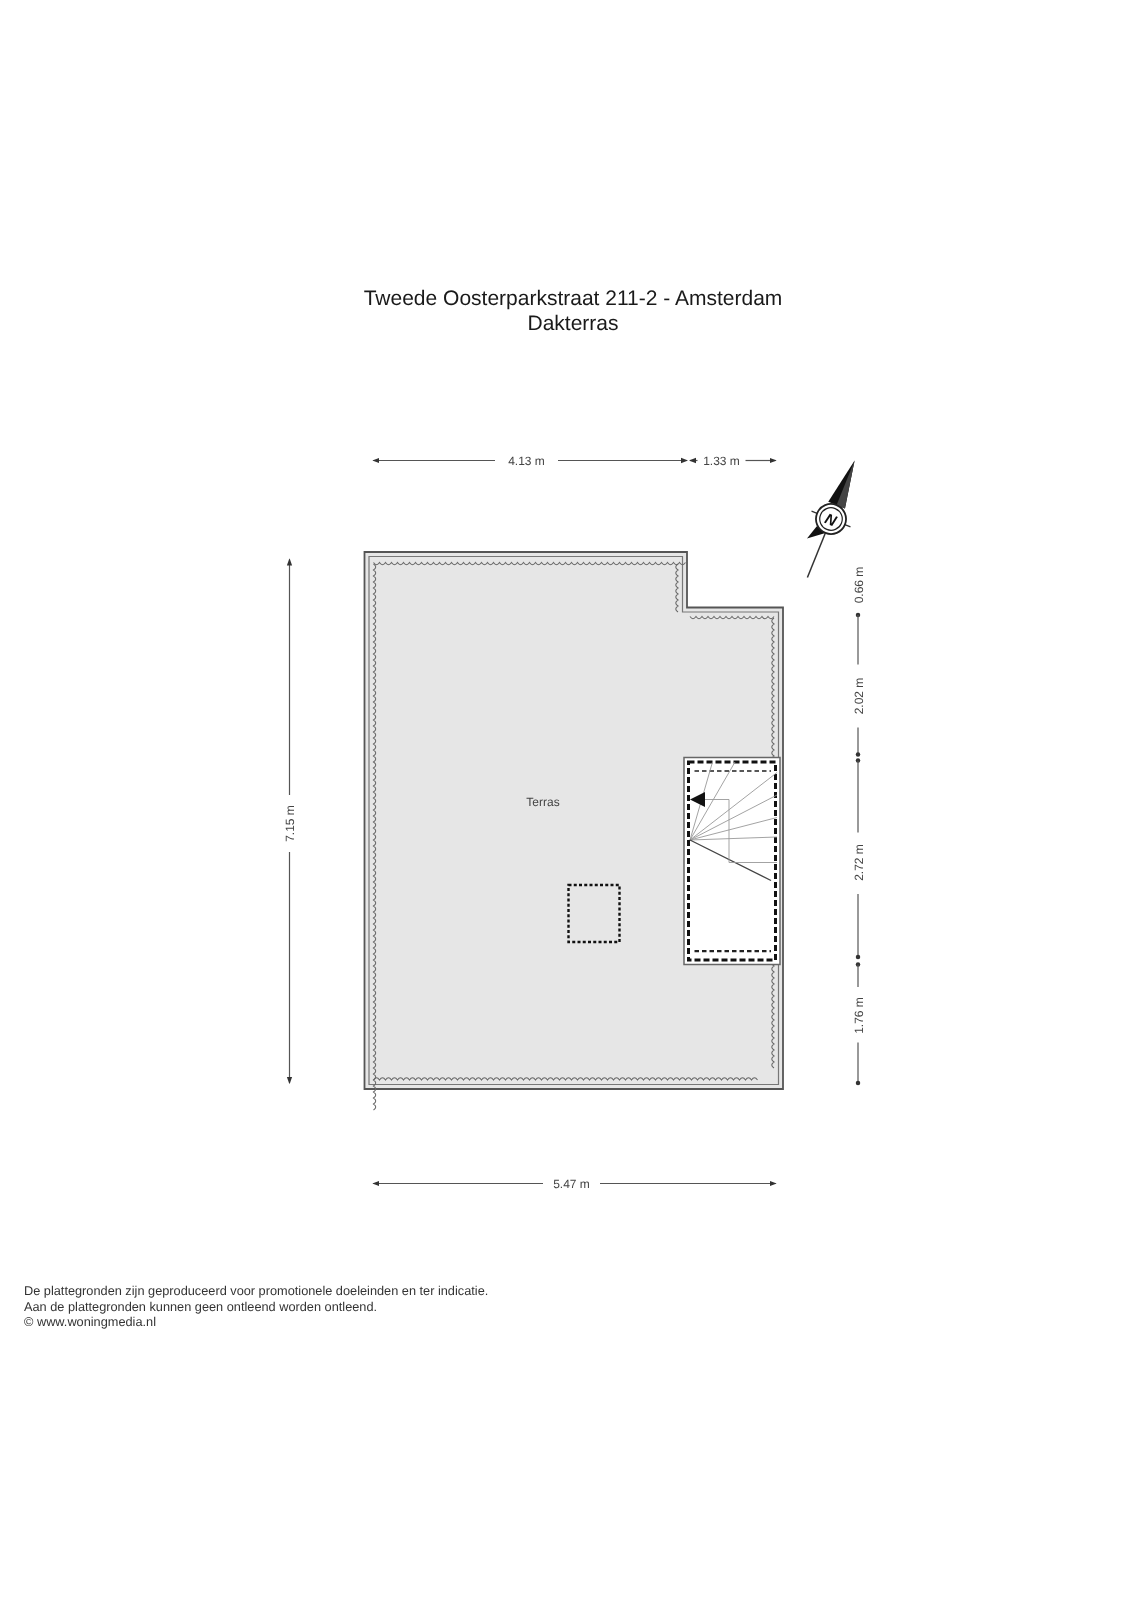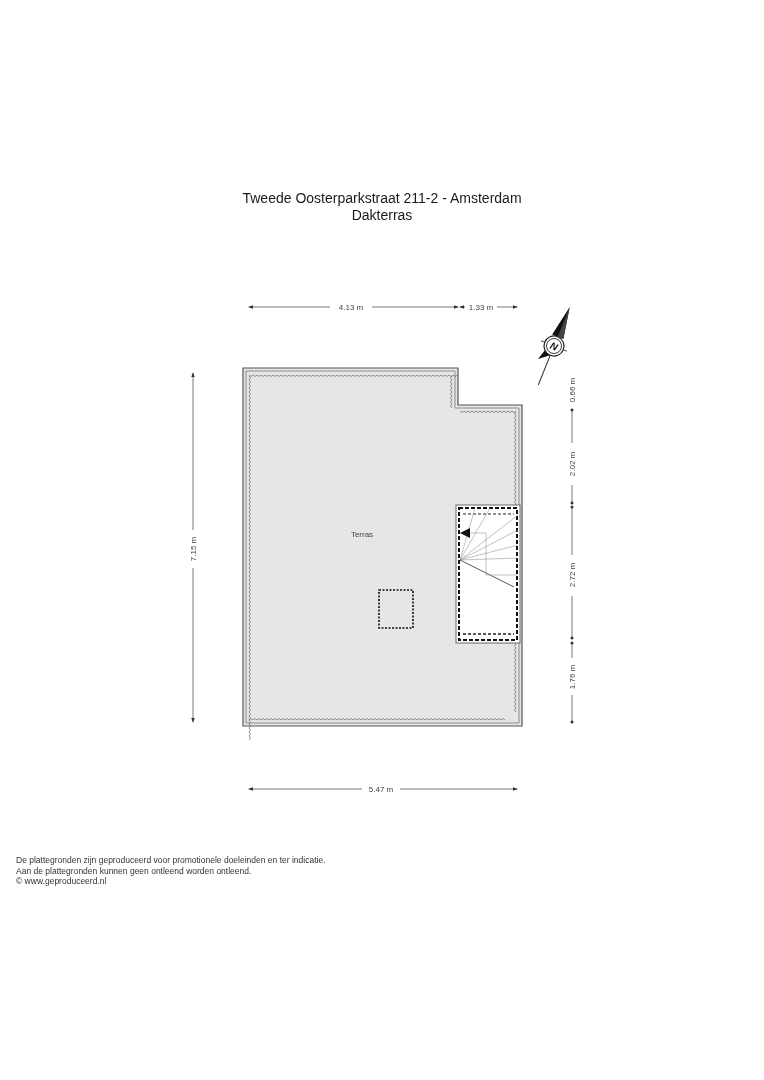--- a/index.html
+++ b/index.html
@@ -115,14 +115,14 @@
     <line x1="-14" y1="0" x2="14" y2="0" stroke="#333" stroke-width="0.8"></line>
     <circle cx="0" cy="0" r="10" fill="#fff" stroke="#222" stroke-width="1.2"></circle>
     <circle cx="0" cy="0" r="7.5" fill="none" stroke="#222" stroke-width="0.8"></circle>
     <text x="0" y="4" text-anchor="middle" font-family="Liberation Sans, sans-serif" font-size="10" font-weight="bold" font-style="italic" fill="#111">N</text>
   </g>
 </svg>
 
 <div class="disclaimer">
   <div>De plattegronden zijn geproduceerd voor promotionele doeleinden en ter indicatie.</div>
   <div>Aan de plattegronden kunnen geen ontleend worden ontleend.</div>
-  <div>© www.geproduceerd.nl</div>
+  <div>© www.woningmedia.nl</div>
 </div>
 
 </body></html>

